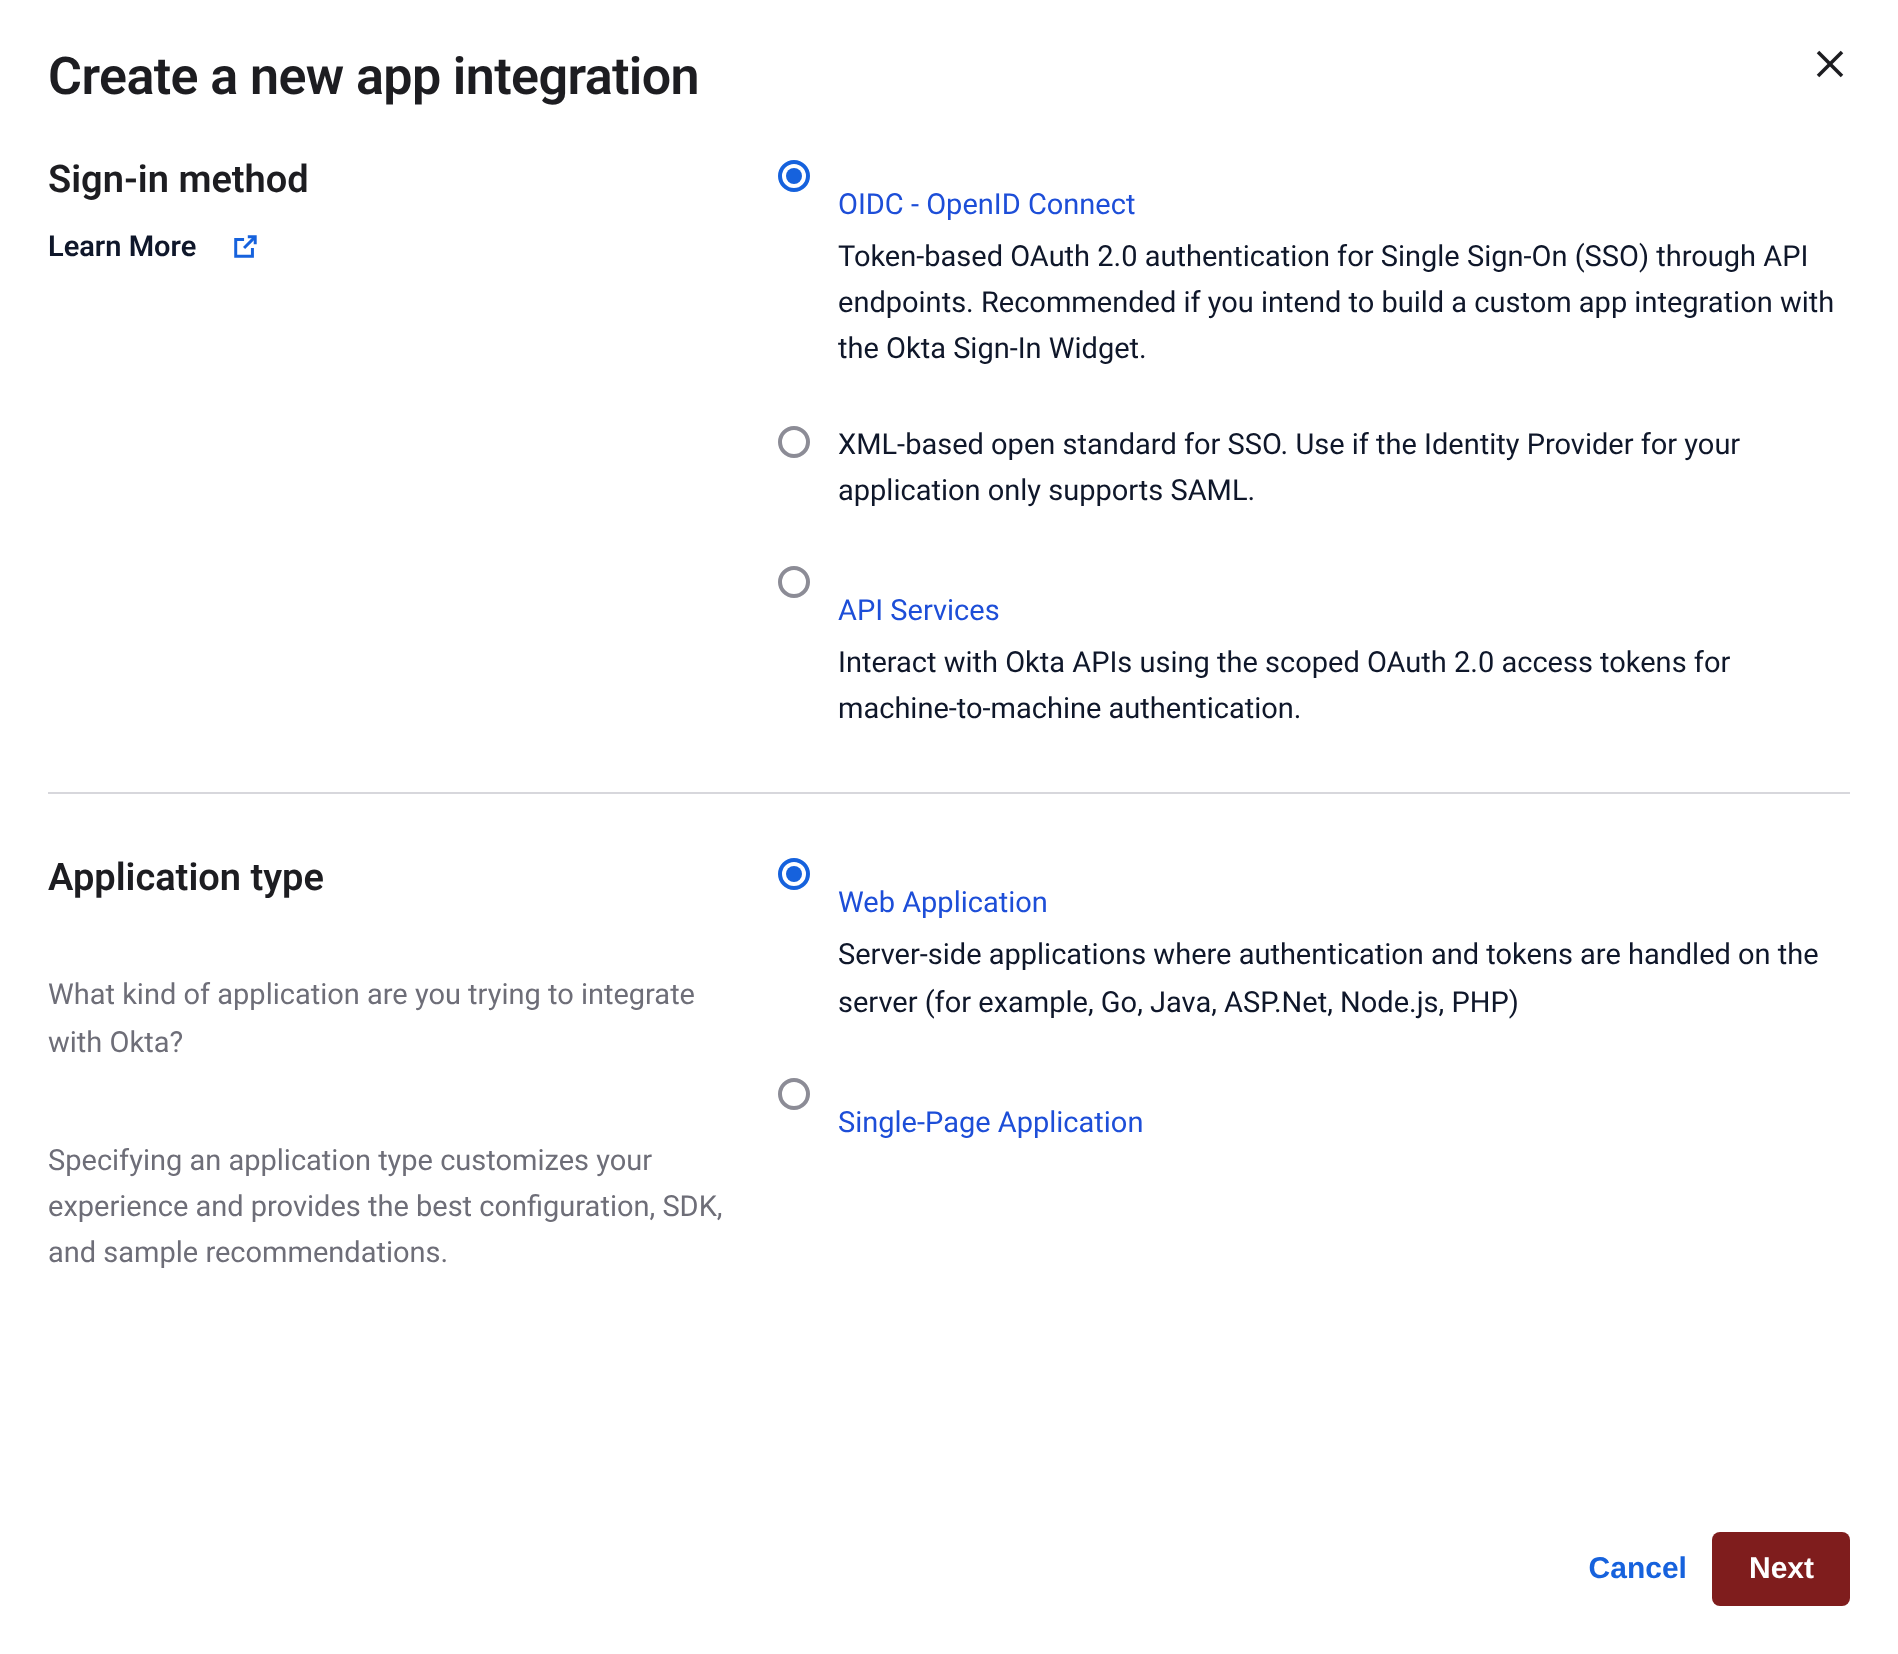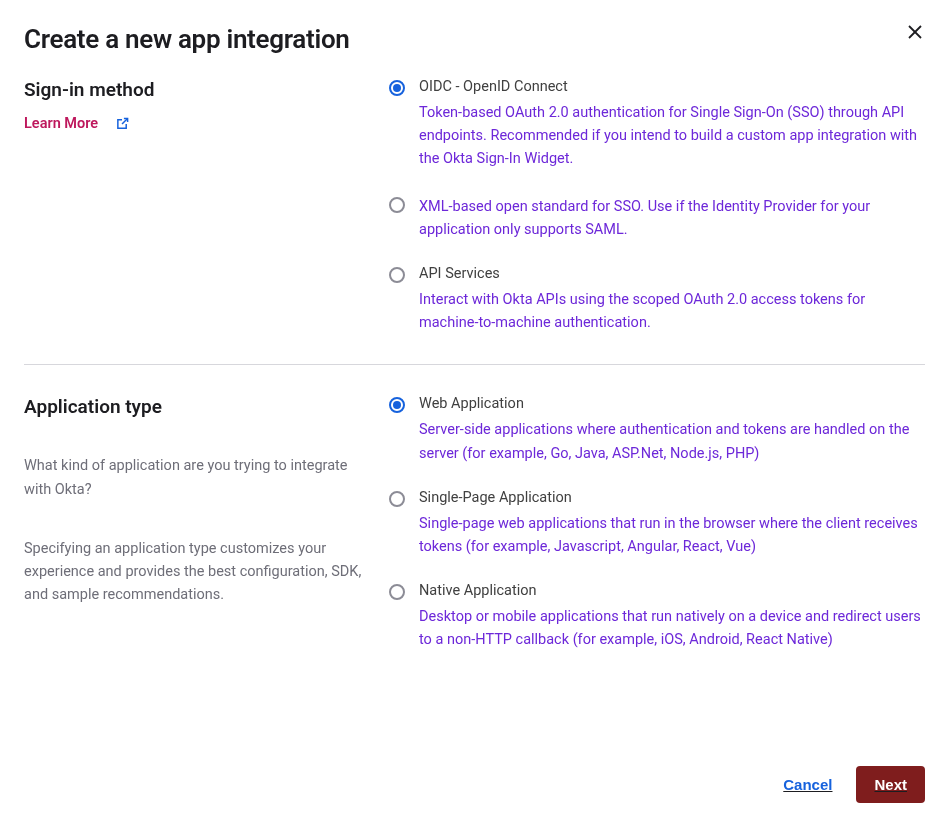--- a/index.html
+++ b/index.html
@@ -64,21 +64,21 @@
       font-size: 14.5px;
       color: #6e6e78;
       line-height: 1.6;
       margin-bottom: 20px;
       margin-top: 36px;
     }
     .learn-more-link {
       display: inline-flex;
       align-items: center;
       gap: 18px;
-      color: #be185d;
+      color: #0f172a;
       font-size: 14.5px;
       font-weight: 600;
       text-decoration: none;
       cursor: pointer;
     }
     .ext-icon {
       width: 13px;
       height: 13px;
       display: inline-block;
     }
@@ -115,36 +115,36 @@
       height: 8px;
       background: #1662dd;
       border-radius: 50%;
     }
     .radio-content {
       flex: 1;
     }
     .radio-label {
       font-size: 14.5px;
       font-weight: 400;
-      color: #404040;
+      color: #1d4ed8;
       margin-bottom: 6px;
+      margin-top: 16px;
     }
     .radio-description {
       font-size: 14.5px;
-      color: #6d28d9;
+      color: #0f172a;
       line-height: 1.6;
     }
     .footer {
       position: absolute;
       bottom: 24px;
       right: 24px;
       display: flex;
-      gap: 12px;
+      gap: 1px;
       align-items: flex-end;
-      text-decoration: underline;
     }
     .btn-cancel {
       background: none;
       border: none;
       color: #1662dd;
       font-size: 15px;
       font-weight: 600;
       cursor: pointer;
       padding: 10px 12px;
     }
@@ -227,31 +227,23 @@
       <div class="radio-content">
         <div class="radio-label">Web Application</div>
         <div class="radio-description">Server-side applications where authentication and tokens are handled on the server (for example, Go, Java, ASP.Net, Node.js, PHP)</div>
       </div>
     </div>
 
     <div class="radio-option">
       <div class="radio-circle"></div>
       <div class="radio-content">
         <div class="radio-label">Single-Page Application</div>
-        <div class="radio-description">Single-page web applications that run in the browser where the client receives tokens (for example, Javascript, Angular, React, Vue)</div>
-      </div>
-    </div>
-
-    <div class="radio-option">
-      <div class="radio-circle"></div>
-      <div class="radio-content">
-        <div class="radio-label">Native Application</div>
-        <div class="radio-description">Desktop or mobile applications that run natively on a device and redirect users to a non-HTTP callback (for example, iOS, Android, React Native)</div>
-      </div>
-    </div>
+      </div>
+    </div>
+
 
   </div>
 </div>
 
 <div class="footer">
   <button class="btn-cancel">Cancel</button>
   <button class="btn-next">Next</button>
 </div>
 
 </body></html>

